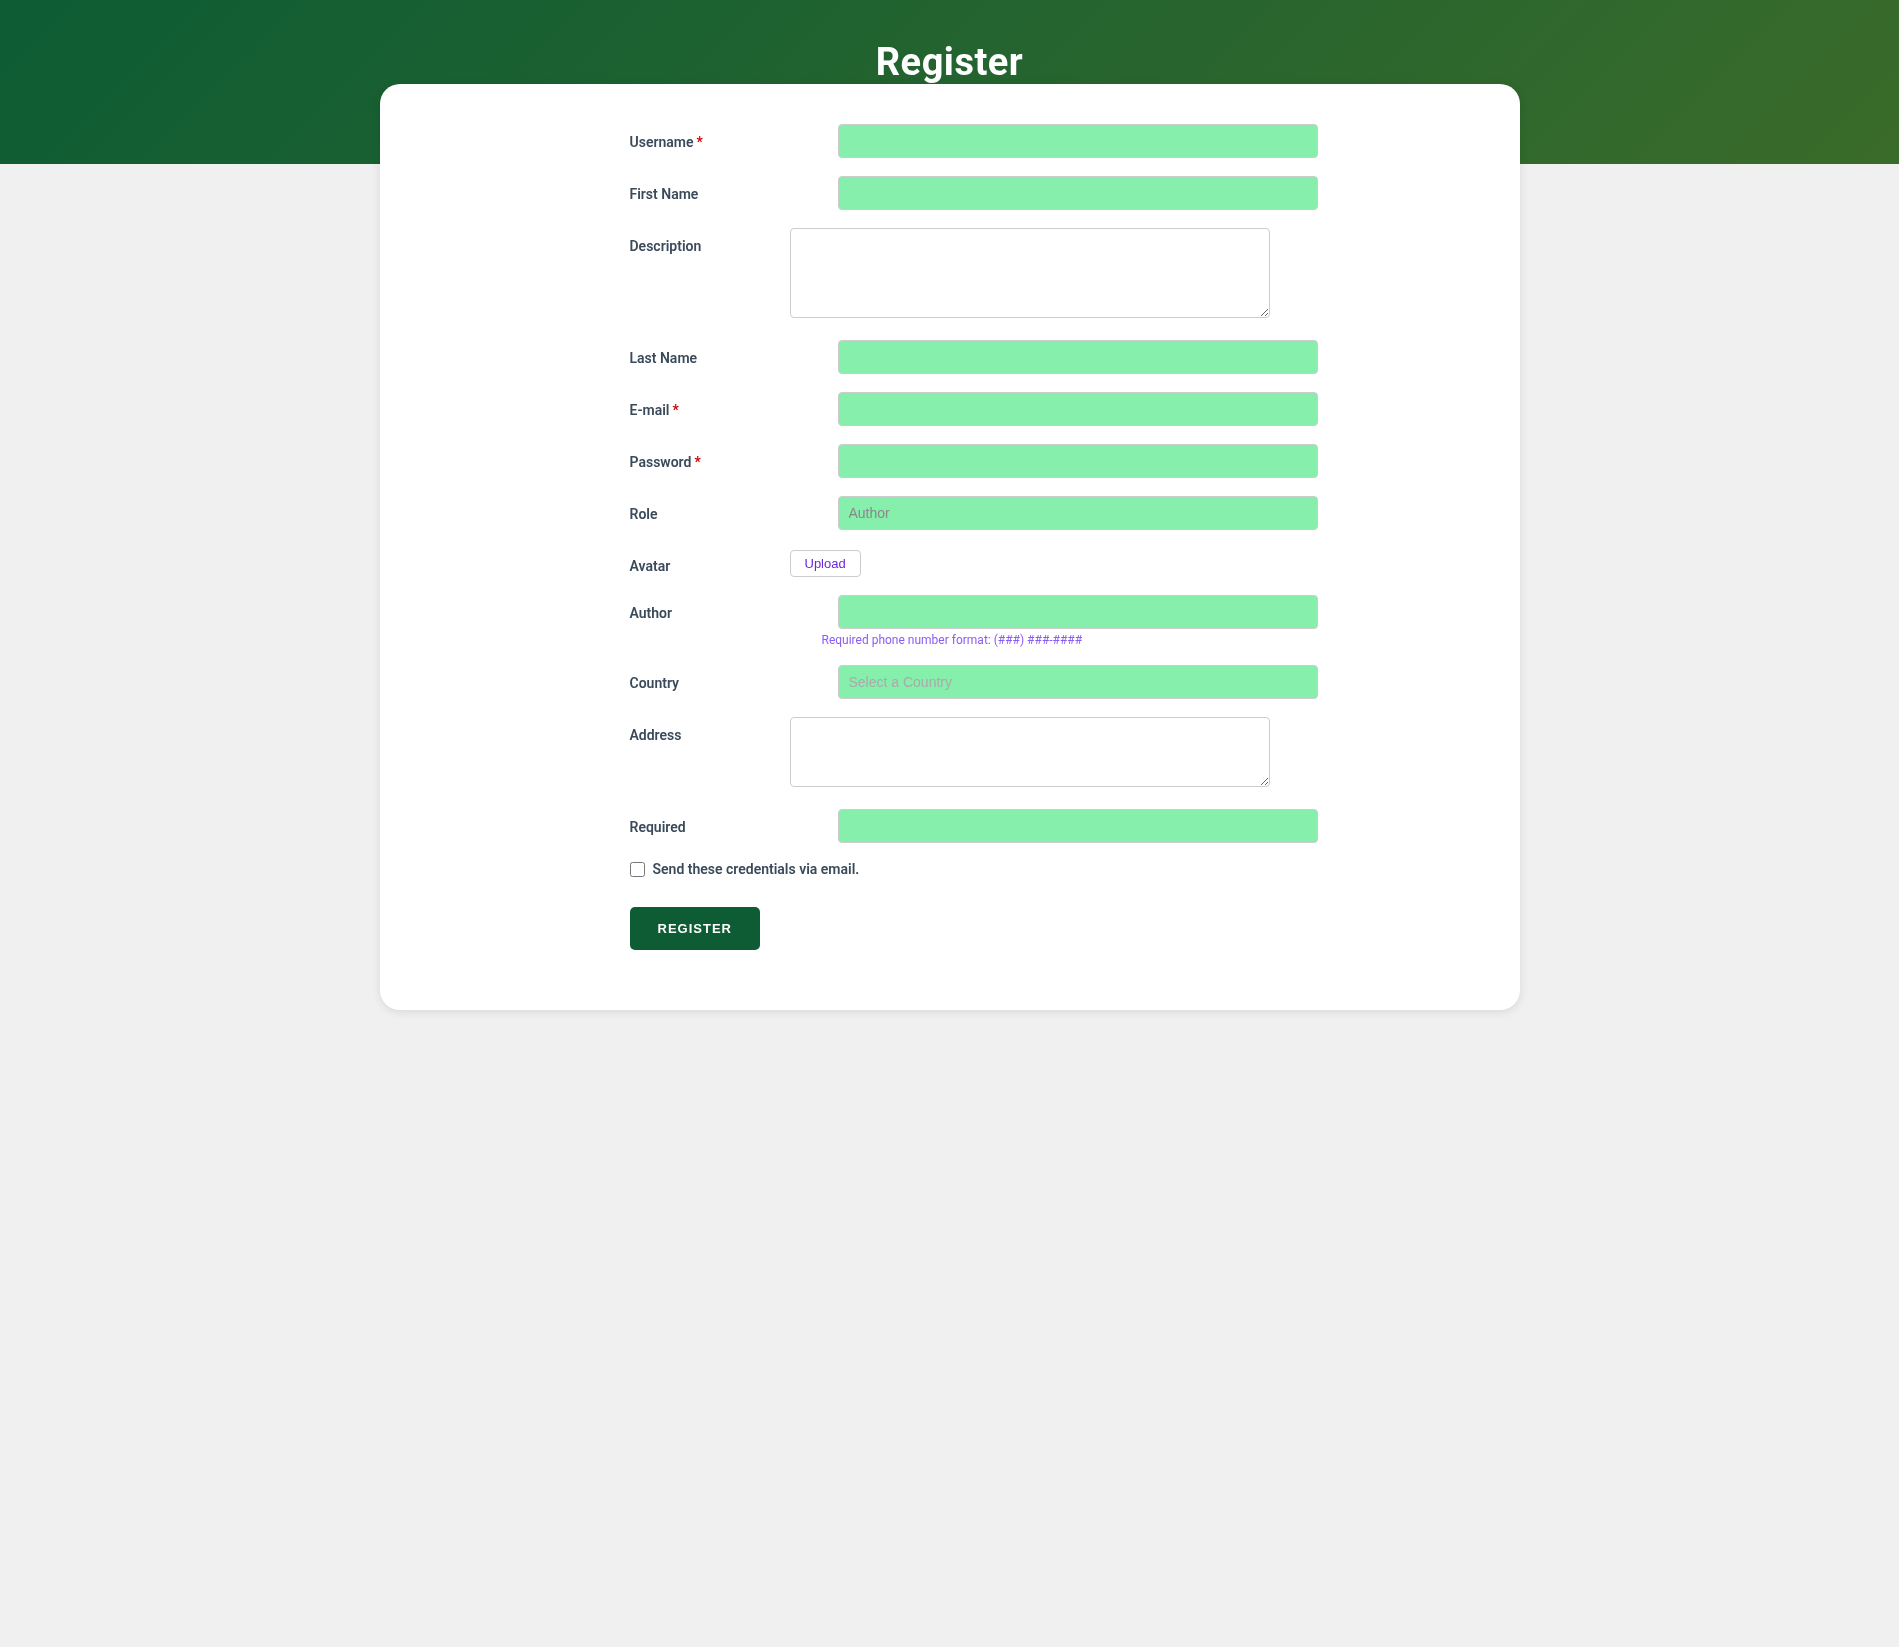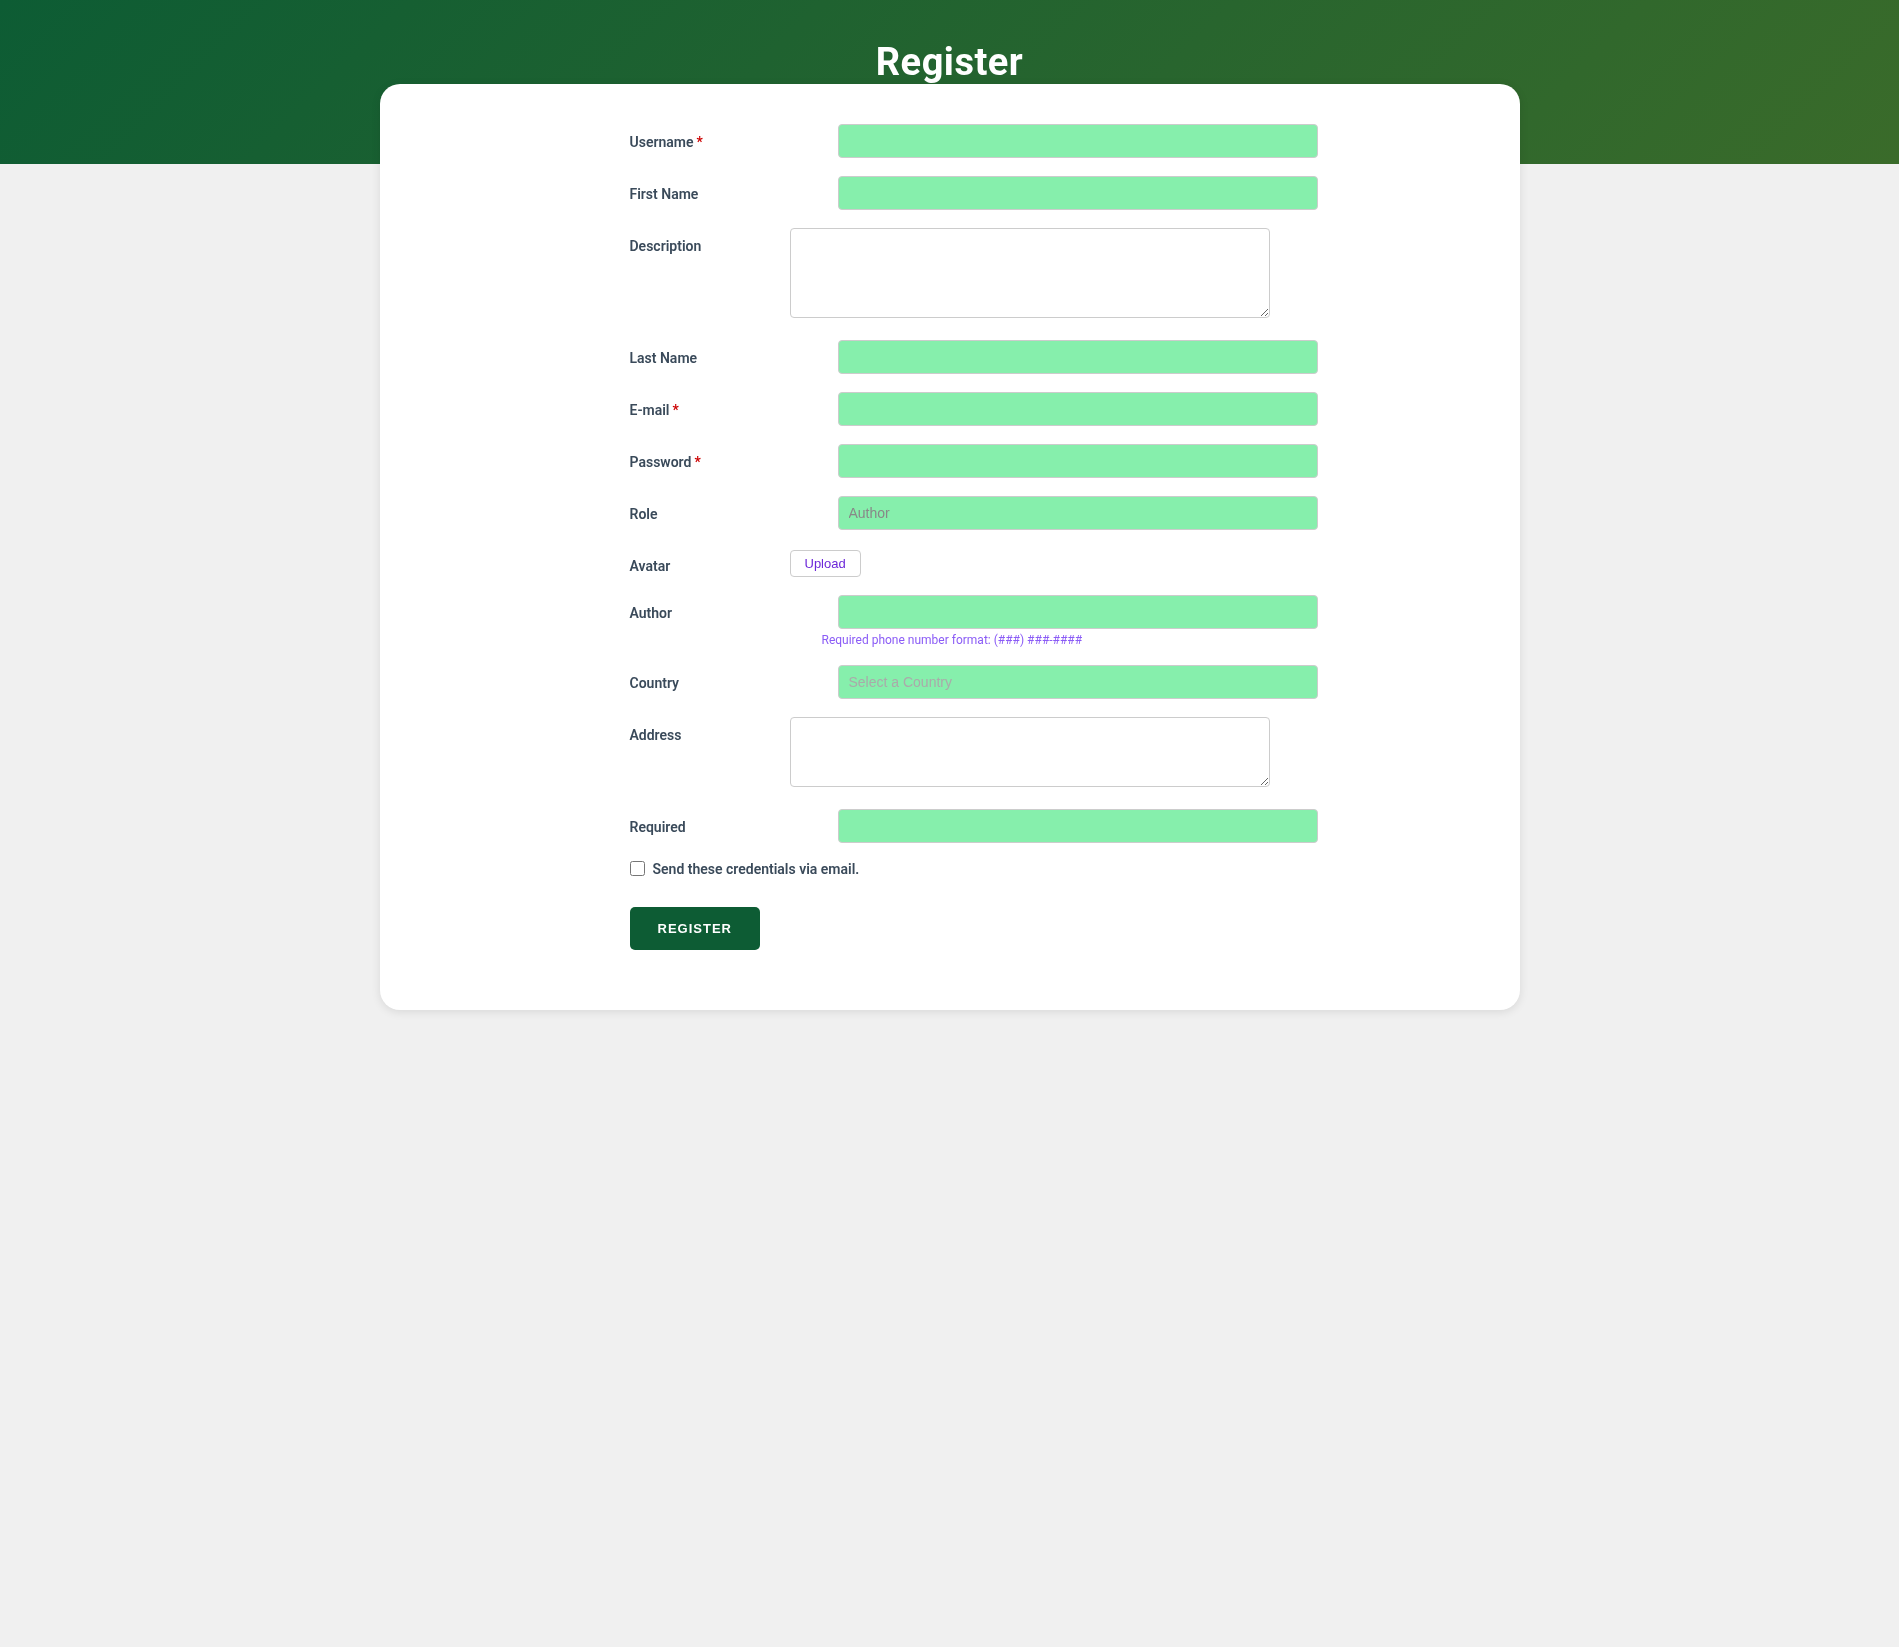--- a/index.html
+++ b/index.html
@@ -108,21 +108,21 @@
       border: 1px solid #ccc;
       border-radius: 4px;
       font-size: 13px;
       color: #6d28d9;
       cursor: pointer;
       margin-top: 2px;
     }
 
     .checkbox-row {
       display: flex;
-      align-items: flex-start;
+      align-items: flex-end;
       margin-bottom: 30px;
       margin-top: 10px;
     }
 
     .checkbox-row input[type="checkbox"] {
       margin-right: 8px;
       width: 15px;
       height: 15px;
     }
 

